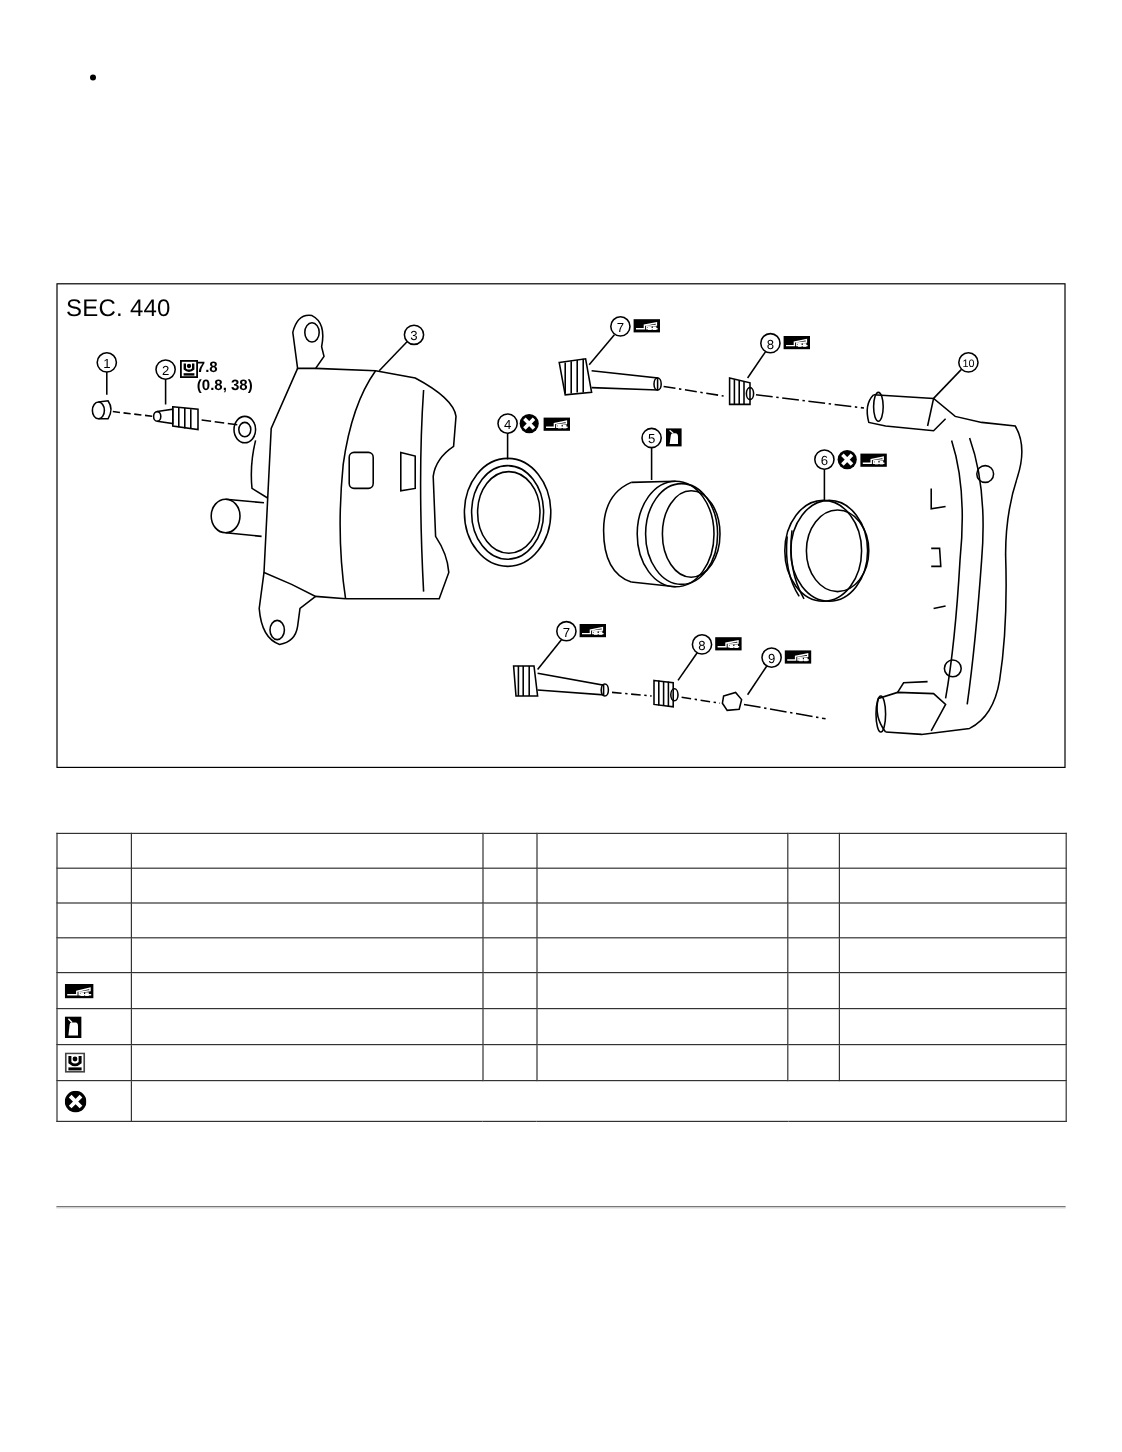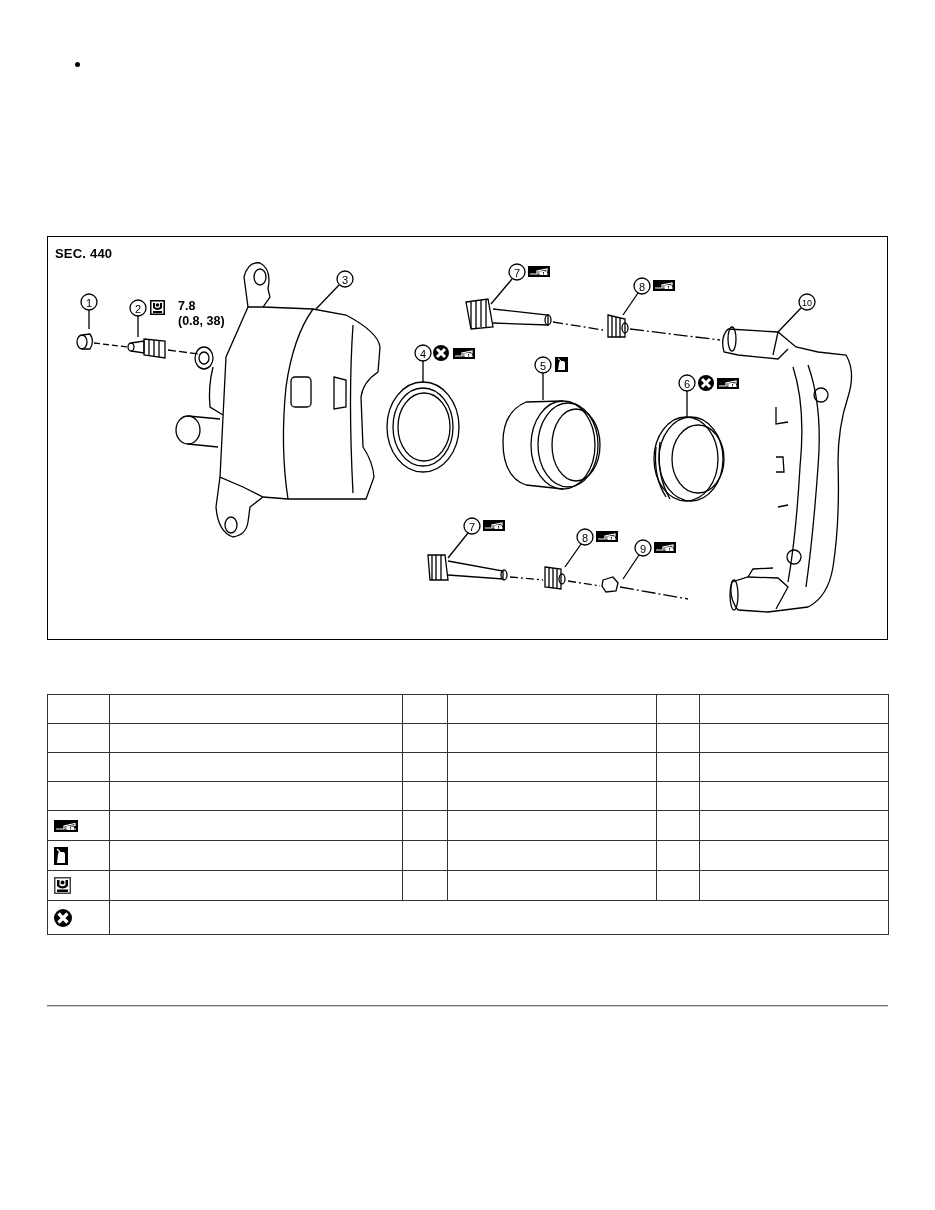--- a/index.html
+++ b/index.html
@@ -1,20 +1,20 @@
 <!DOCTYPE html>
 <html><head>
 <meta charset="utf-8">
 <style>
   html, body { margin: 0; padding: 0; background: #ffffff; }
   body { width: 935px; height: 1210px; position: relative; font-family: "Liberation Sans", sans-serif; color: #000; overflow: hidden; }
   .bullet { position: absolute; left: 75px; top: 62px; width: 5px; height: 5px; border-radius: 50%; background: #000; }
   .figure { position: absolute; left: 47px; top: 236px; width: 841px; height: 404px; border: 1.5px solid #000; box-sizing: border-box; background: #fff; }
   .figure svg { position: absolute; left: 0; top: 0; }
-  .sec-label { position: absolute; left: 7px; top: 9px; font-weight: bold; font-size: 13px; letter-spacing: 0.2px; }
+  .sec-label { position: absolute; left: 7px; top: 9px; font-weight: normal; font-size: 20px; letter-spacing: 0.2px; }
   .torque { position: absolute; font-size: 12.5px; font-weight: bold; line-height: 15px; }
   table.legend { position: absolute; left: 47px; top: 694px; width: 842px; border-collapse: collapse; }
   table.legend td { border: 1.5px solid #333; height: 29px; padding: 0; box-sizing: border-box; }
   .c1 { width: 62px; } .c2 { width: 293px; } .c3 { width: 45px; } .c4 { width: 210px; } .c5 { width: 43px; } .c6 { width: 189px; }
   .icon-cell { display: flex; align-items: center; justify-content: flex-start; padding-left: 6px; height: 29px; }
   hr.rule { position: absolute; left: 47px; top: 1005px; width: 841px; margin: 0; border: none; border-top: 1.5px solid #777; border-bottom: 1px solid #ccc; height: 0; }
 </style>
 </head>
 <body>
 
@@ -199,21 +199,21 @@
       <circle cx="773" cy="158" r="7"></circle>
       <circle cx="746" cy="320" r="7"></circle>
       <path d="M740 185 L728 187 L728 170 M728 220 L735 220 L736 235 L728 235 M730 270 L740 268"></path>
       <path d="M690 373 Q680 360 684 345 L700 340 L730 341 L740 350 L728 372"></path>
       <path d="M700 340 L705 332 L725 331"></path>
       <ellipse cx="686" cy="358" rx="4" ry="15"></ellipse>
       <ellipse cx="684" cy="102" rx="4" ry="12"></ellipse>
     </g>
   </svg>
 
-  <div class="torque" style="left:130px; top:62px;">
+  <div class="torque" style="left:116px; top:62px;">
     <div>7.8</div>
     <div>(0.8, 38)</div>
   </div>
 </div>
 
 <table class="legend">
   <tbody>
       <tr>
     <td class="c1"></td>
     <td class="c2"></td>

